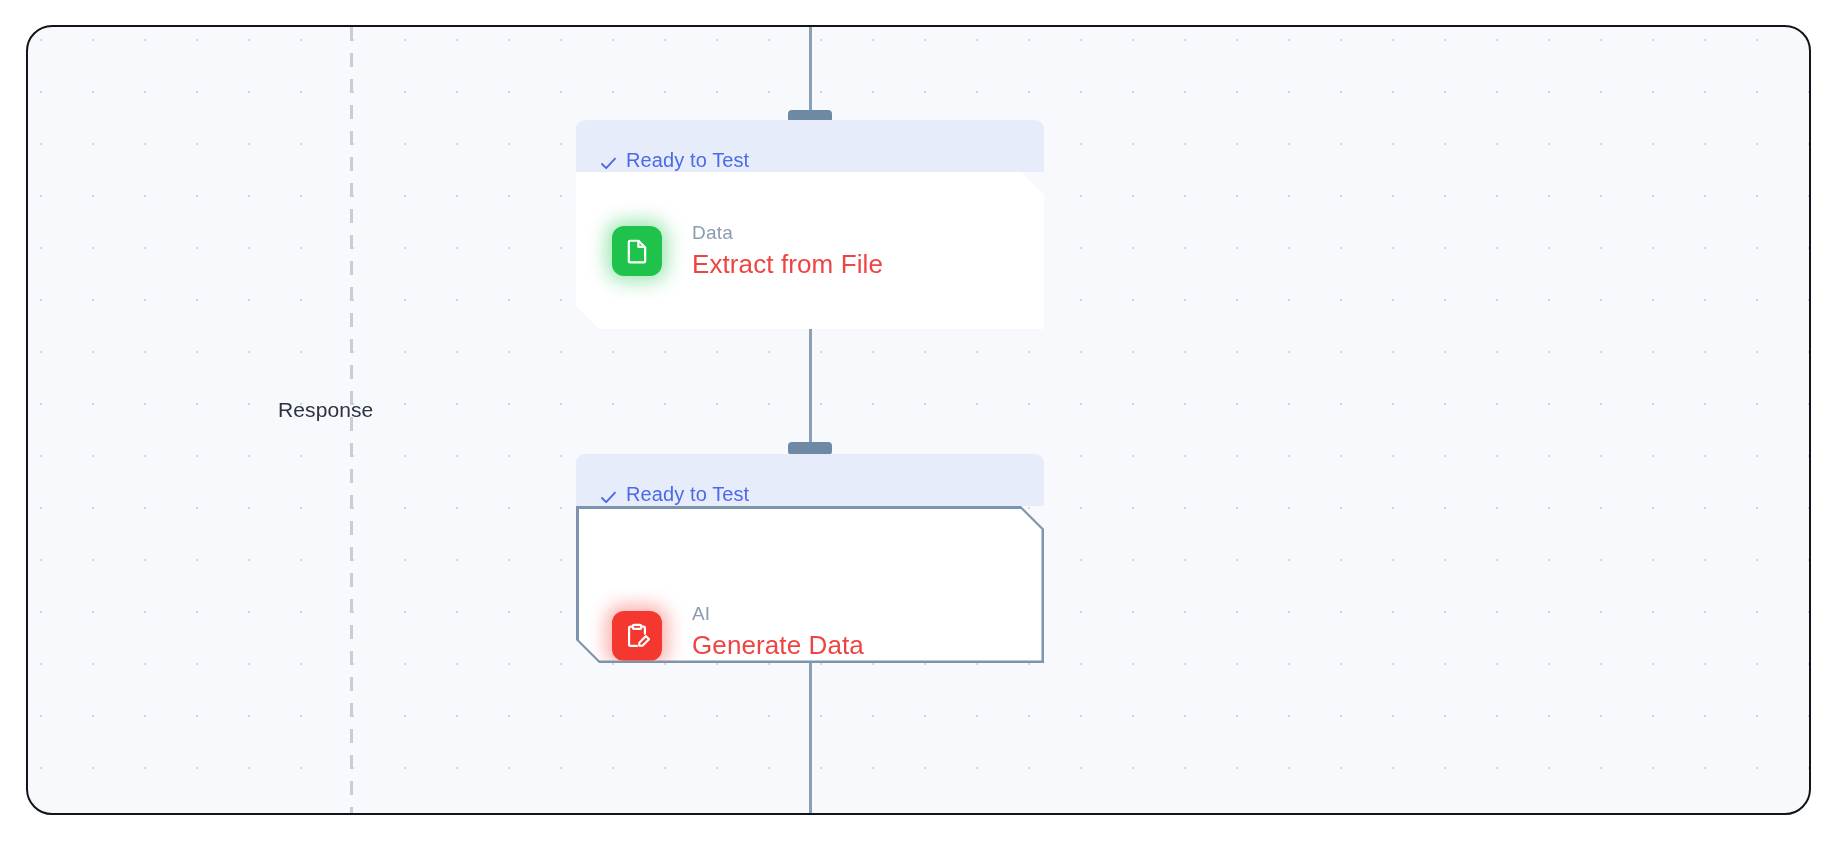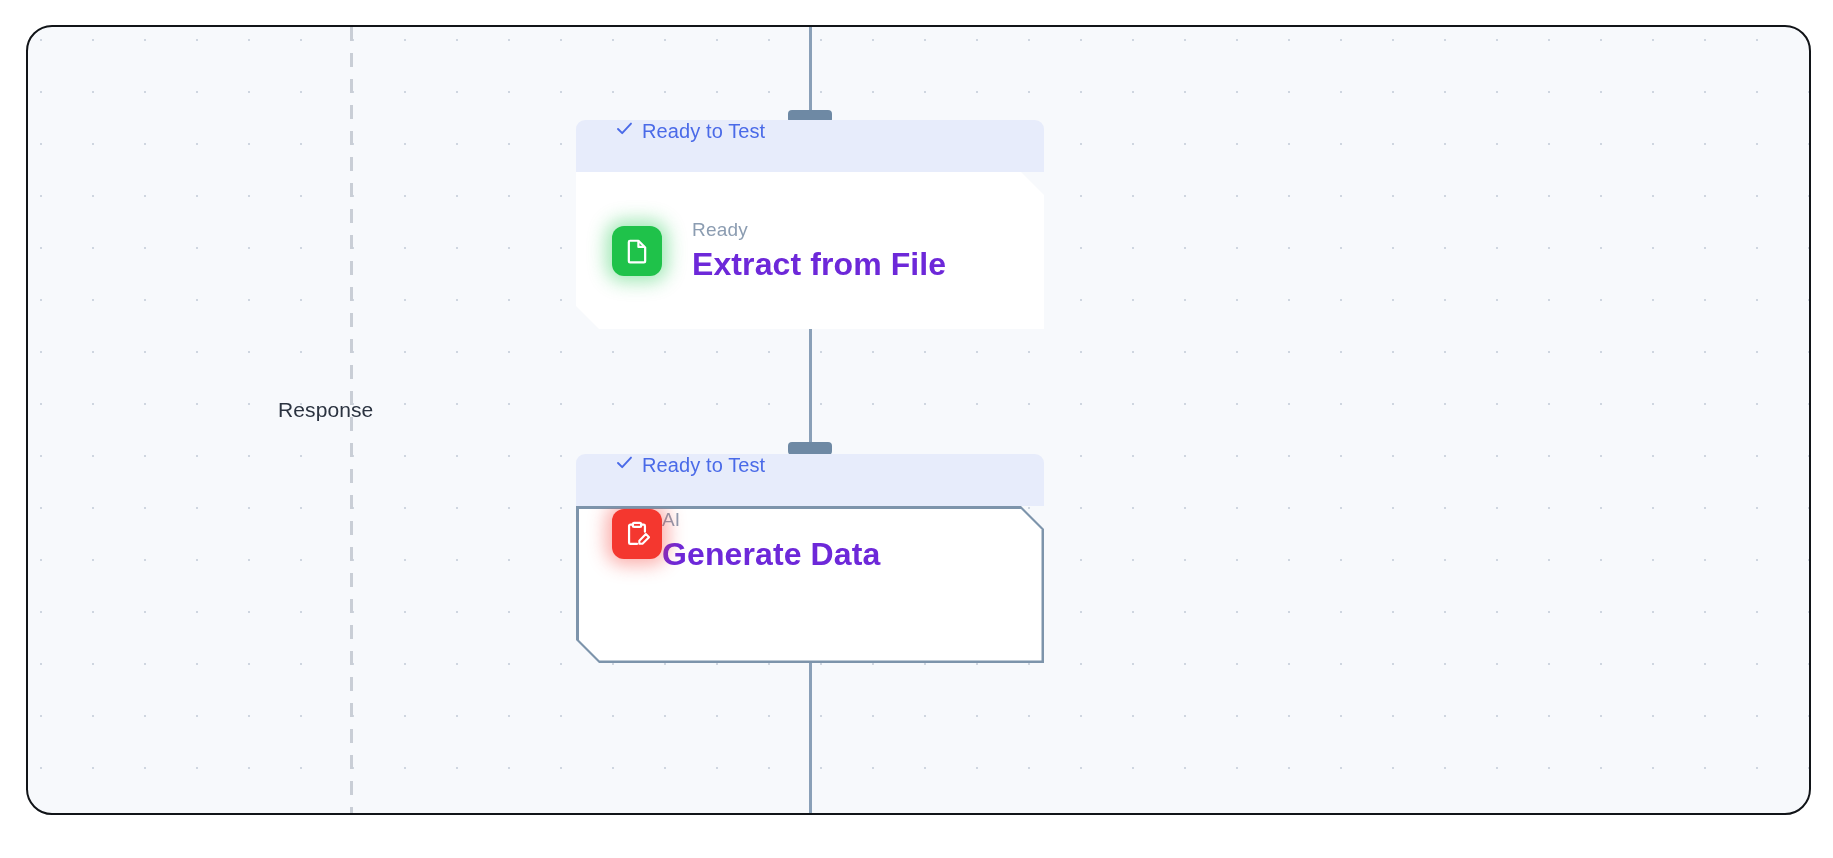--- a/index.html
+++ b/index.html
@@ -99,22 +99,22 @@
   #node-extract  { left: 548px; top: 93px;  }
   #node-generate { left: 548px; top: 427px; }
 
   
   .node-status {
     position: relative;
     height: 52px;
     background: #e7ecfb;
     border-radius: 9px 9px 0 0;
     display: flex;
-    align-items: flex-start;
-    padding-left: 40px;
+    align-items: flex-end;
+    padding-left: 24px;
     gap: 9px;
   }
   .status-check {
     width: 17px; height: 17px;
     display: block;
     flex: 0 0 auto;
   }
   .status-check svg { display: block; }
   .status-text {
     font-size: 20px;
@@ -158,22 +158,23 @@
     background: #ffffff;
     clip-path: polygon(
       0px 0px,
       442px 0px,
       463px 21px,
       463px 152px,
       21px 152px,
       0px 131px
     );
     display: flex;
-    align-items: flex-start;
+    align-items: flex-end;
     padding-left: 33.5px;
+    gap: 30px;
   }
 
   
   .node-icon {
     position: relative;
     width: 50px; height: 50px;
     border-radius: 12px;
     flex: 0 0 auto;
     display: flex;
     align-items: center;
@@ -190,23 +191,23 @@
   .node-icon svg { display: block; }
 
   
   .node-text { display: flex; flex-direction: column; gap: 5px; }
   .node-kind {
     font-size: 19px;
     color: #8b9cb1;
     letter-spacing: 0.2px;
   }
   .node-title {
-    font-size: 32px;
-    font-weight: bold;
-    color: #6d28d9;
+    font-size: 26px;
+    font-weight: normal;
+    color: #ef4444;
     letter-spacing: 0.1px;
     white-space: nowrap;
   }
 </style>
 </head>
 <body>
 
 <div id="app-frame">
 
   <div id="canvas">
@@ -236,21 +237,21 @@
       </div>
 
       <div class="node-body plain">
         <span class="node-icon green">
           <svg width="28" height="28" viewBox="0 0 24 24">
             <path d="M6 3.2 h7.2 L19 9 v11.8 a1 1 0 0 1 -1 1 H6 a1 1 0 0 1 -1 -1 V4.2 a1 1 0 0 1 1 -1 z" fill="none" stroke="#ffffff" stroke-width="1.9" stroke-linejoin="round"></path>
             <path d="M13.2 3.2 v5.3 h5.3" fill="none" stroke="#ffffff" stroke-width="1.9" stroke-linejoin="round"></path>
           </svg>
         </span>
         <span class="node-text">
-          <span class="node-kind">Ready</span>
+          <span class="node-kind">Data</span>
           <span class="node-title">Extract from File</span>
         </span>
       </div>
     </div>
 
     <div class="node" id="node-generate">
 
       <div class="node-status">
         <span class="status-check">
           <svg width="17" height="17" viewBox="0 0 17 17">

